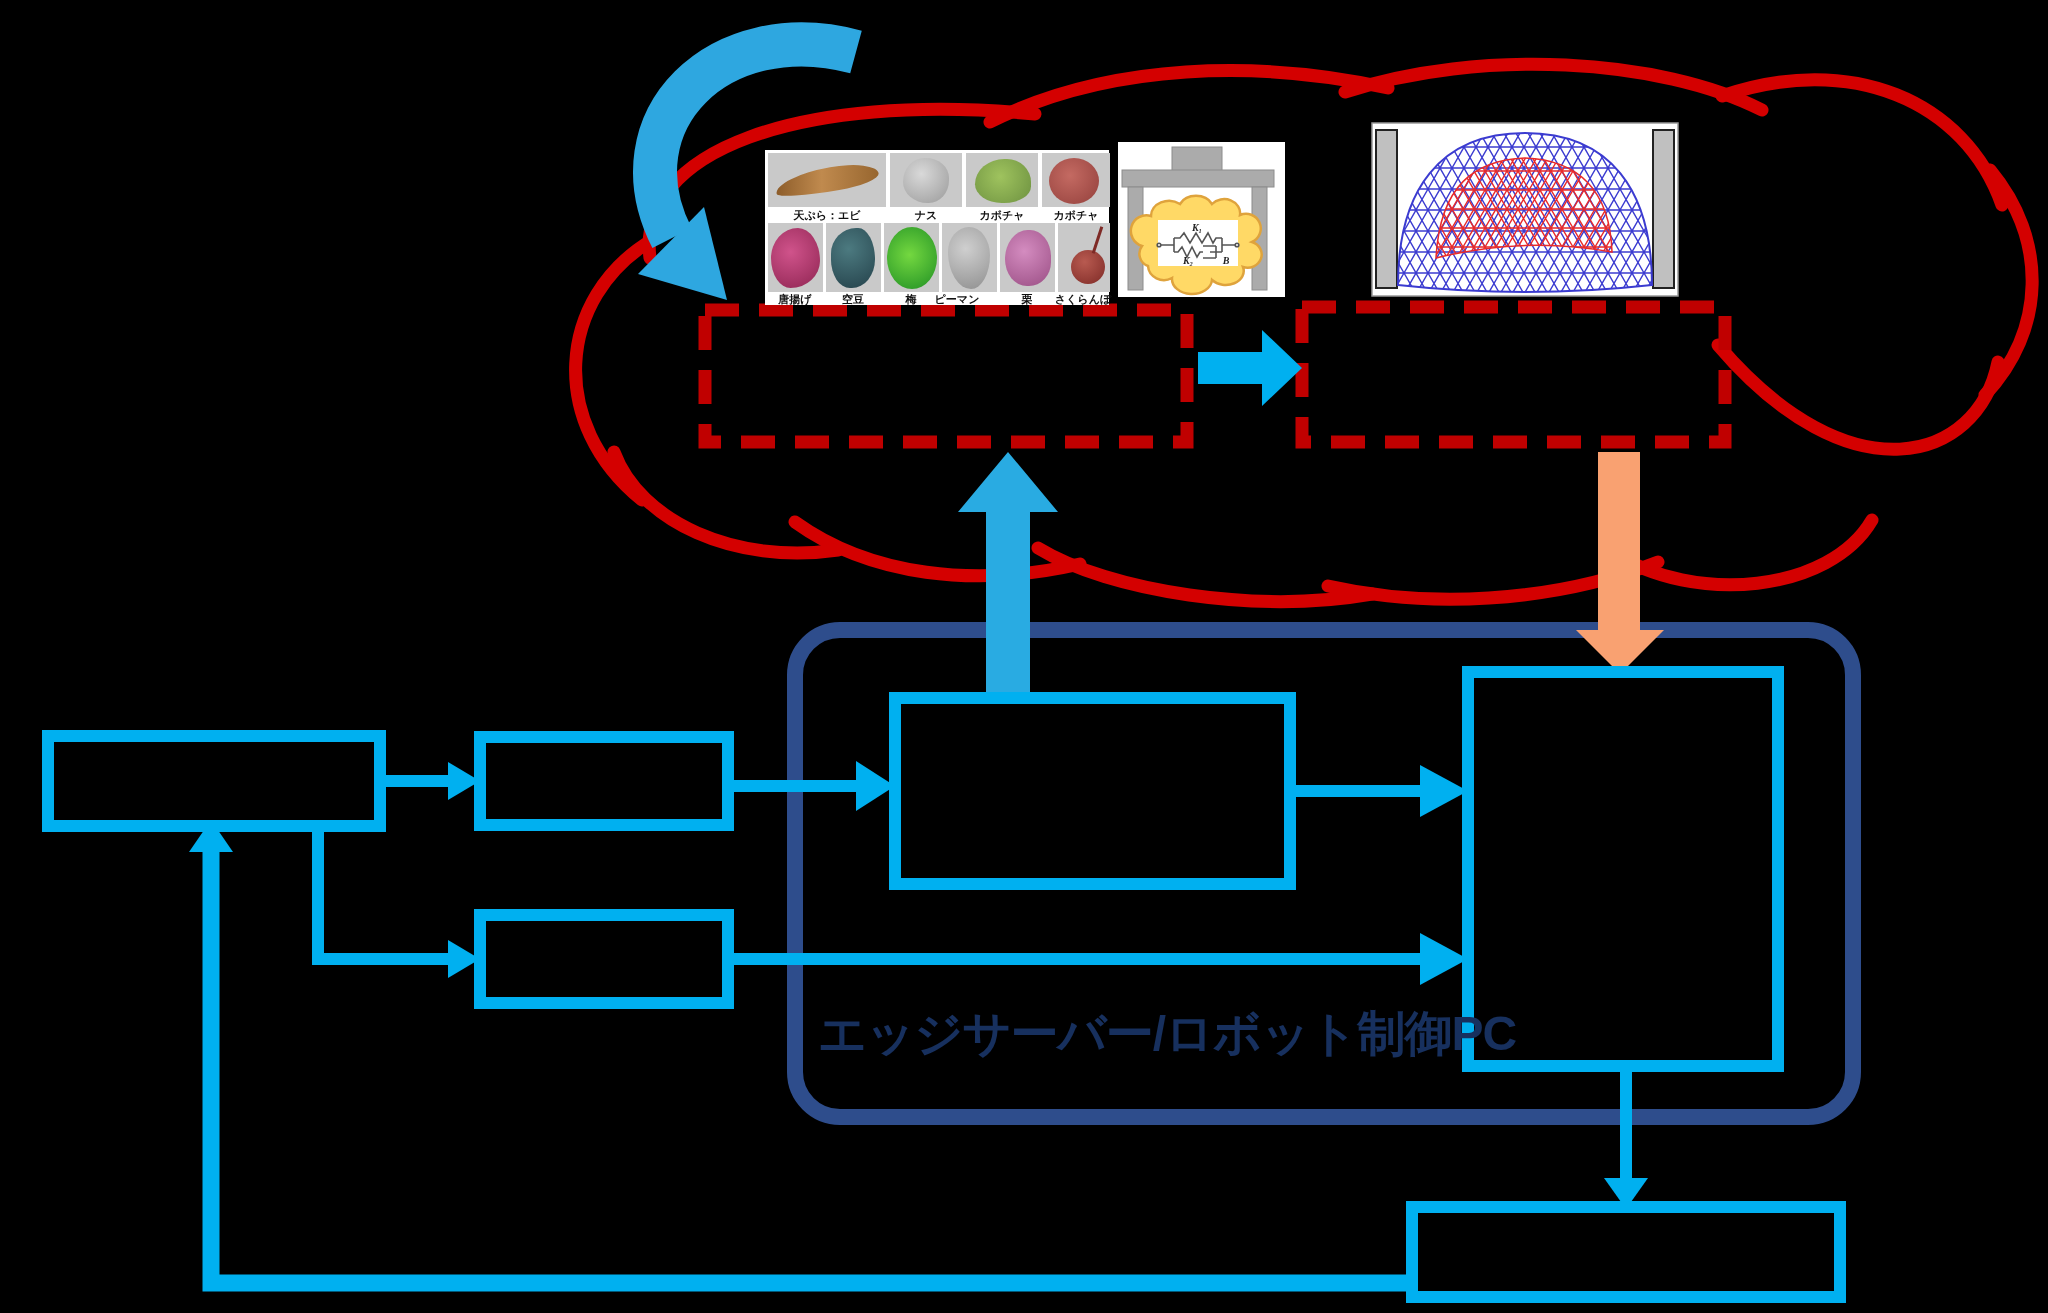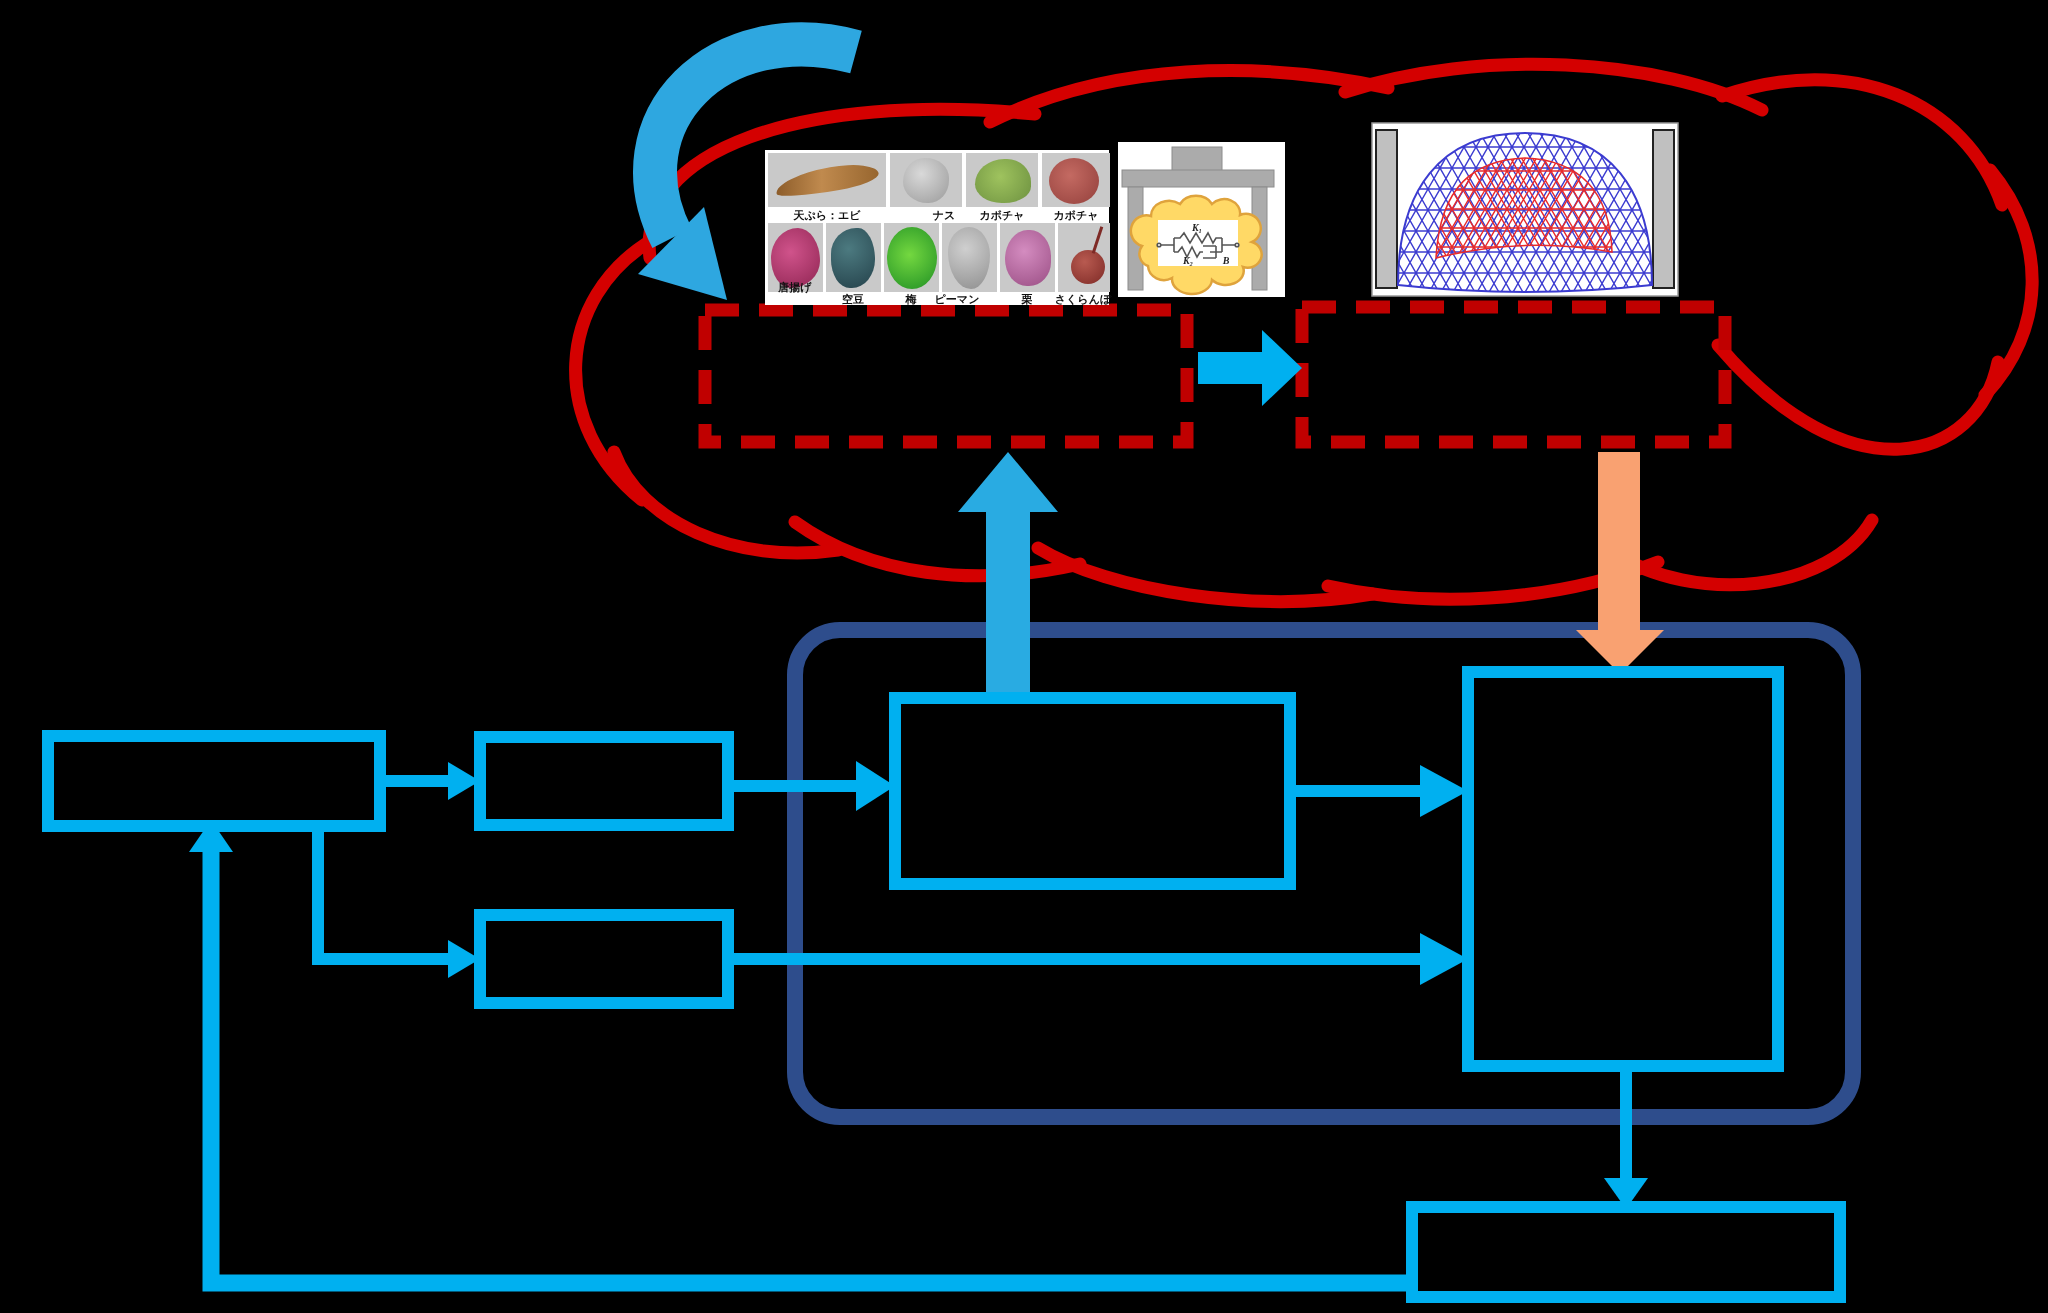--- a/index.html
+++ b/index.html
@@ -93,21 +93,21 @@
     <div class="blob" style="left:10px;top:18px;width:104px;height:24px;border-radius:55% 45% 40% 60%/70% 60% 40% 30%;
                 background:linear-gradient(100deg,#8a5a28,#c08a4e 45%,#96652e);transform:rotate(-10deg);"></div>
     <div class="blob" style="left:138px;top:8px;width:46px;height:45px;border-radius:48% 52% 45% 55%/55% 45% 52% 48%;
                 background:radial-gradient(circle at 40% 35%,#d9d9d9,#9a9a9a);"></div>
     <div class="blob" style="left:210px;top:9px;width:56px;height:44px;border-radius:55% 45% 50% 50%/60% 55% 40% 45%;
                 background:radial-gradient(circle at 45% 40%,#9fc35e,#6d9140);"></div>
     <div class="blob" style="left:284px;top:8px;width:50px;height:46px;border-radius:50%;
                 background:radial-gradient(circle at 42% 38%,#c46a62,#93403c);"></div>
 
     <div class="flabel" style="left:62px;top:59px;">天ぷら：エビ</div>
-    <div class="flabel" style="left:161px;top:59px;margin-left:18px;">ナス</div>
+    <div class="flabel" style="left:161px;top:59px;">ナス</div>
     <div class="flabel" style="left:237px;top:59px;text-align:center;">カボチャ</div>
     <div class="flabel" style="left:311px;top:59px;">カボチャ</div>
 
     <div class="panel" style="left:3px;top:73px;width:55px;height:69px;"></div>
     <div class="panel" style="left:61px;top:73px;width:55px;height:69px;"></div>
     <div class="panel" style="left:119px;top:73px;width:55px;height:69px;"></div>
     <div class="panel" style="left:177px;top:73px;width:55px;height:69px;"></div>
     <div class="panel" style="left:235px;top:73px;width:55px;height:69px;"></div>
     <div class="panel" style="left:293px;top:73px;width:52px;height:69px;"></div>
 
@@ -118,21 +118,21 @@
     <div class="blob" style="left:122px;top:77px;width:50px;height:62px;border-radius:50%;
                 background:radial-gradient(circle at 45% 45%,#74d840,#1f8f24);"></div>
     <div class="blob" style="left:183px;top:77px;width:42px;height:62px;border-radius:50% 50% 45% 55%/40% 45% 55% 60%;
                 background:radial-gradient(circle at 42% 35%,#cfcfcf,#8f8f8f);"></div>
     <div class="blob" style="left:240px;top:80px;width:46px;height:56px;border-radius:52% 48% 50% 50%/55% 50% 45% 50%;
                 background:radial-gradient(circle at 42% 38%,#d48cc0,#9a4e84);"></div>
     <div class="blob" style="left:306px;top:100px;width:34px;height:34px;border-radius:50%;
                 background:radial-gradient(circle at 40% 35%,#b85a50,#7e2a26);"></div>
     <div class="blob" style="left:331px;top:76px;width:3px;height:28px;background:#7e2a26;transform:rotate(18deg);"></div>
 
-    <div class="flabel" style="left:30px;top:131px;">唐揚げ</div>
+    <div class="flabel" style="left:30px;top:143px;">唐揚げ</div>
     <div class="flabel" style="left:88px;top:143px;text-align:right;">空豆</div>
     <div class="flabel" style="left:146px;top:143px;">梅</div>
     <div class="flabel" style="left:192px;top:143px;">ピーマン</div>
     <div class="flabel" style="left:262px;top:143px;">栗</div>
     <div class="flabel" style="left:318px;top:143px;">さくらんぼ</div>
   </div>
 
   <svg style="left:1118px;top:142px;" width="167" height="155" viewBox="1118 142 167 155">
     <rect x="1118" y="142" width="167" height="155" fill="#ffffff"></rect>
     <g fill="#ababab" stroke="#8c8c8c" stroke-width="1">
@@ -169,14 +169,15 @@
         <path d="M0,0 H22 M0,19 H22 M0,0 L11,19 L22,0 M11,0 L0,19 M11,0 L22,19" stroke="#e82a2a" stroke-width="1.4" fill="none"></path>
       </pattern>
     </defs>
     <rect x="1372" y="123" width="306" height="173" fill="#ffffff" stroke="#999" stroke-width="1.5"></rect>
     <rect x="1376" y="130" width="21" height="158" fill="#c0c0c0" stroke="#222" stroke-width="2"></rect>
     <rect x="1653" y="130" width="21" height="158" fill="#c0c0c0" stroke="#222" stroke-width="2"></rect>
     <path d="M1398,285 C1398,190 1440,133 1525,133 C1610,133 1652,190 1652,285 Q1525,299 1398,285 Z" fill="url(#meshB)" stroke="#3b3bd0" stroke-width="2"></path>
     <path d="M1436,258 C1440,185 1475,160 1525,158 C1578,160 1610,190 1612,252 Q1524,236 1436,258 Z" fill="url(#meshR)" stroke="#e82a2a" stroke-width="1.5"></path>
   </svg>
 
+  <div class="edge-label">エッジサーバー/ロボット制御PC</div>
 
 </div>
 
 </body></html>

